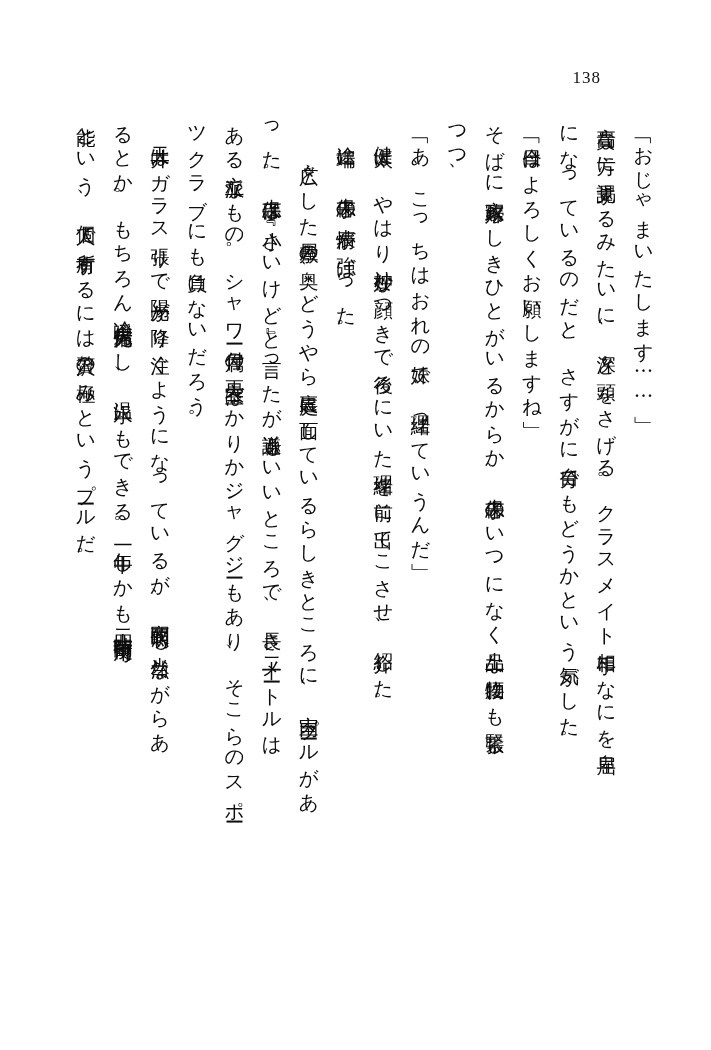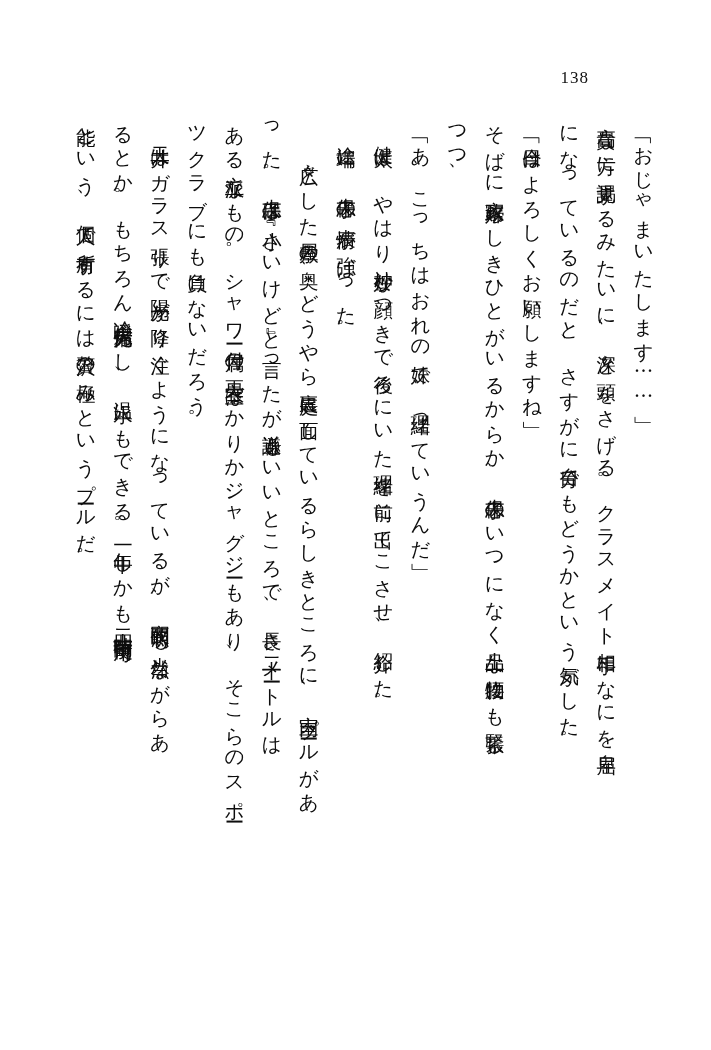--- a/index.html
+++ b/index.html
@@ -22,21 +22,21 @@
     top: 0;
     width: 711px;
     height: 1050px;
     background: #fff;
   }
 
   
   .page-number {
     position: absolute;
     top: 68px;
-    right: 122px;
+    right: 110px;
     font-size: 17px;
     letter-spacing: 1px;
     font-family: "Liberation Serif", "DejaVu Serif", serif;
     color: #111;
   }
 
   
   .text-block {
     position: absolute;
     top: 112px;

